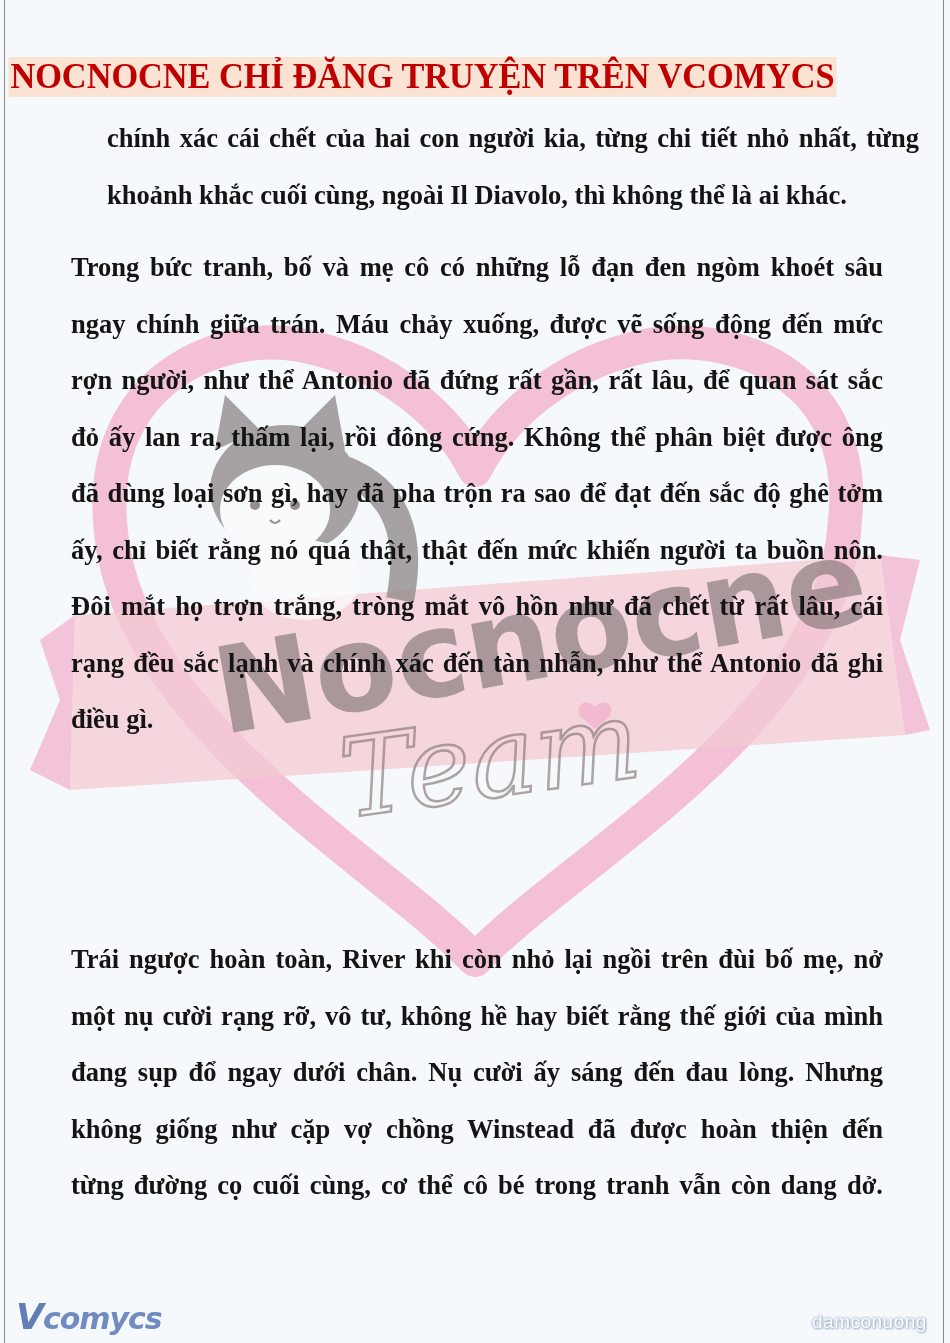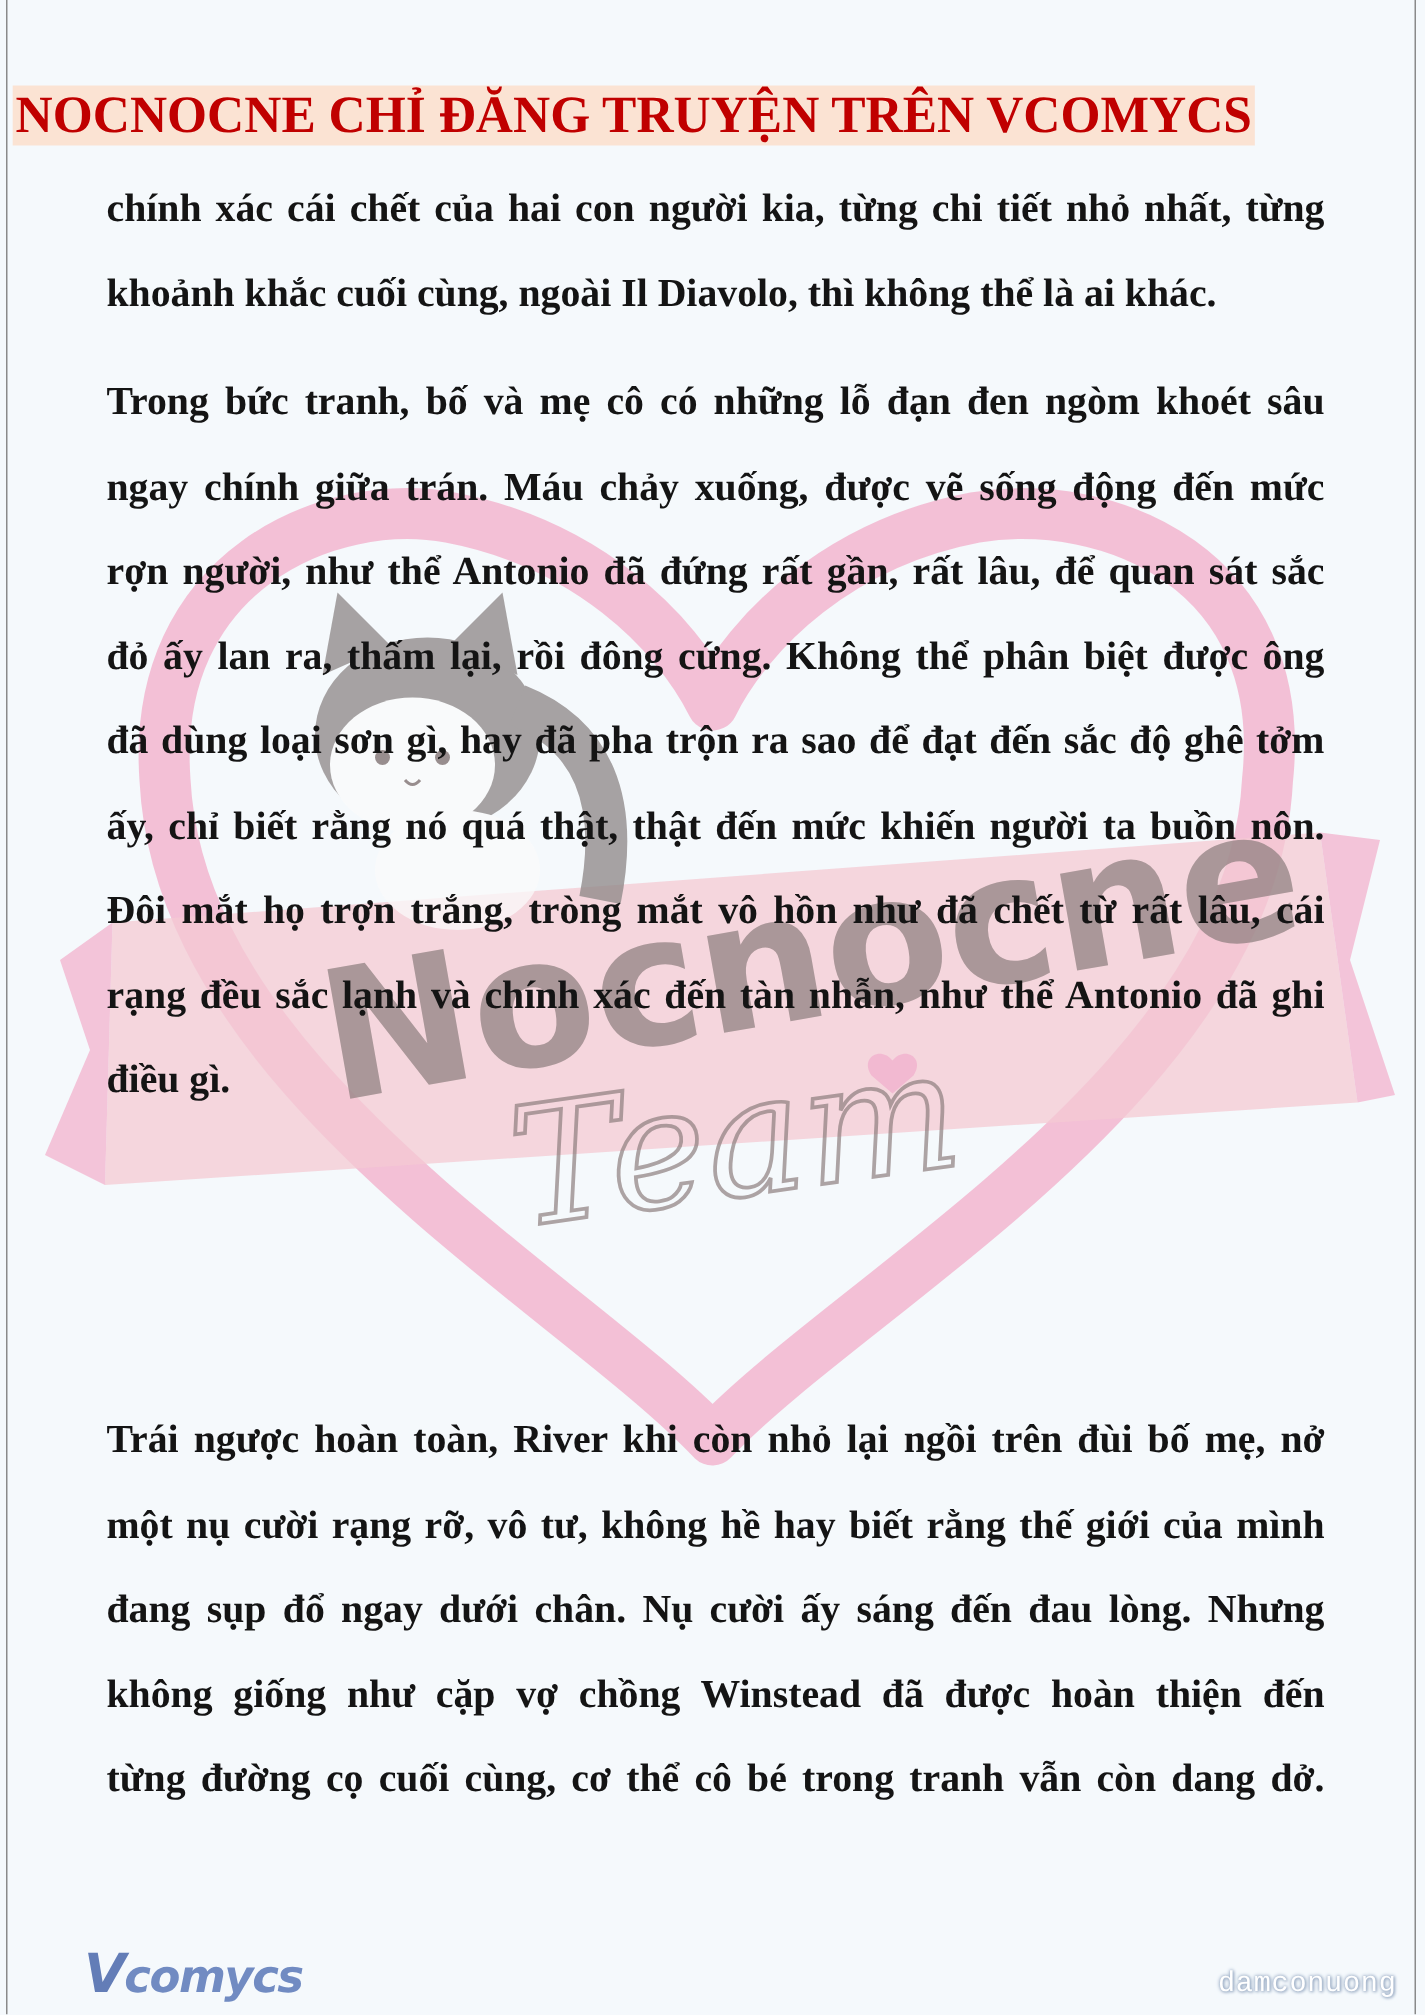--- a/index.html
+++ b/index.html
@@ -79,31 +79,30 @@
       position: absolute;
       left: 16px;
       top: 1296px;
       font-family: "DejaVu Sans", sans-serif;
       font-style: italic;
       font-weight: bold;
       font-size: 30px;
       color: #5a78b8;
       letter-spacing: -1px;
       opacity: 0.85;
-      margin-left: 40px;
     }
     .vcomycs-logo .v {
       font-size: 36px;
       color: #4a68ac;
     }
     .site-mark {
       position: absolute;
       left: 812px;
       top: 1311px;
-      font-family: Liberation Mono, monospace;
+      font-family: Liberation Sans, sans-serif;
       font-size: 19px;
       color: #ffffff;
       text-shadow: 0 0 3px #9fb0c8, 0 0 2px #9fb0c8, 1px 1px 2px #a8b8cc;
       letter-spacing: 0.5px;
     }
   </style>
 </head>
 <body>
 
 <div class="frame-left"></div>
@@ -139,21 +138,21 @@
 
   <text x="340" y="800" font-family="DejaVu Serif, serif" font-style="italic" font-size="110" fill="none" stroke="#8e7f7f" stroke-width="2.5" opacity="0.7" transform="rotate(-8 470 760)">Team</text>
 
   <path d="M595 707 c -8 -10 -22 -2 -14 10 l 14 12 l 14 -12 c 8 -12 -6 -20 -14 -10 z" fill="#f2b6cf" opacity="0.9"></path>
 </svg>
 
 <div class="title-wrap">
   <span class="title">NOCNOCNE CHỈ ĐĂNG TRUYỆN TRÊN VCOMYCS</span>
 </div>
 
-<div class="text-block" style="top:110px;">
+<div class="text-block" style="top:110px;margin-left:36px;">
   <span class="line">chính xác cái chết của hai con người kia, từng chi tiết nhỏ nhất, từng</span>
   <span class="line last">khoảnh khắc cuối cùng, ngoài Il Diavolo, thì không thể là ai khác.</span>
 </div>
 
 <div class="text-block" style="top:239px;">
   <span class="line">Trong bức tranh, bố và mẹ cô có những lỗ đạn đen ngòm khoét sâu</span>
   <span class="line">ngay chính giữa trán. Máu chảy xuống, được vẽ sống động đến mức</span>
   <span class="line">rợn người, như thể Antonio đã đứng rất gần, rất lâu, để quan sát sắc</span>
   <span class="line">đỏ ấy lan ra, thấm lại, rồi đông cứng. Không thể phân biệt được ông</span>
   <span class="line">đã dùng loại sơn gì, hay đã pha trộn ra sao để đạt đến sắc độ ghê tởm</span>

